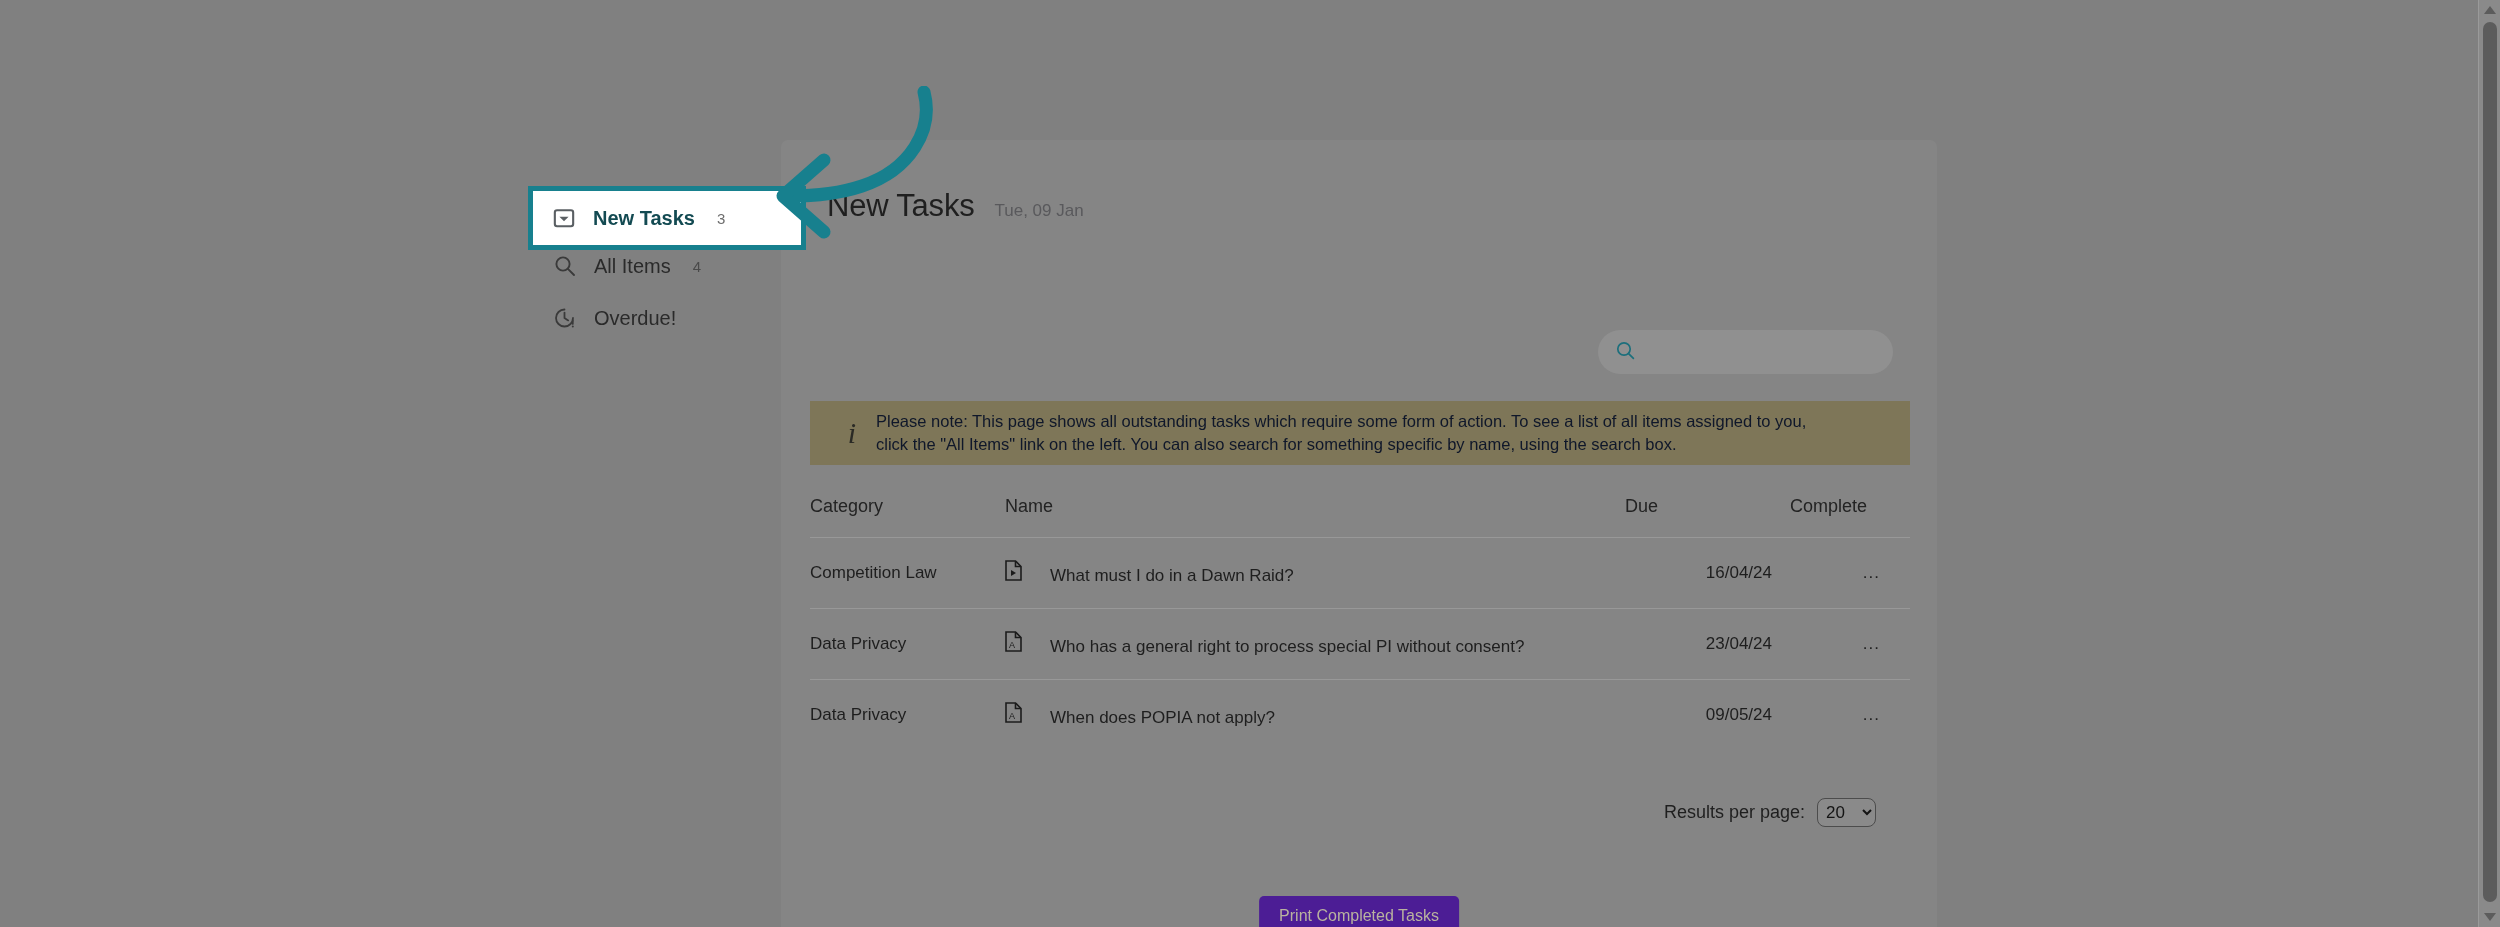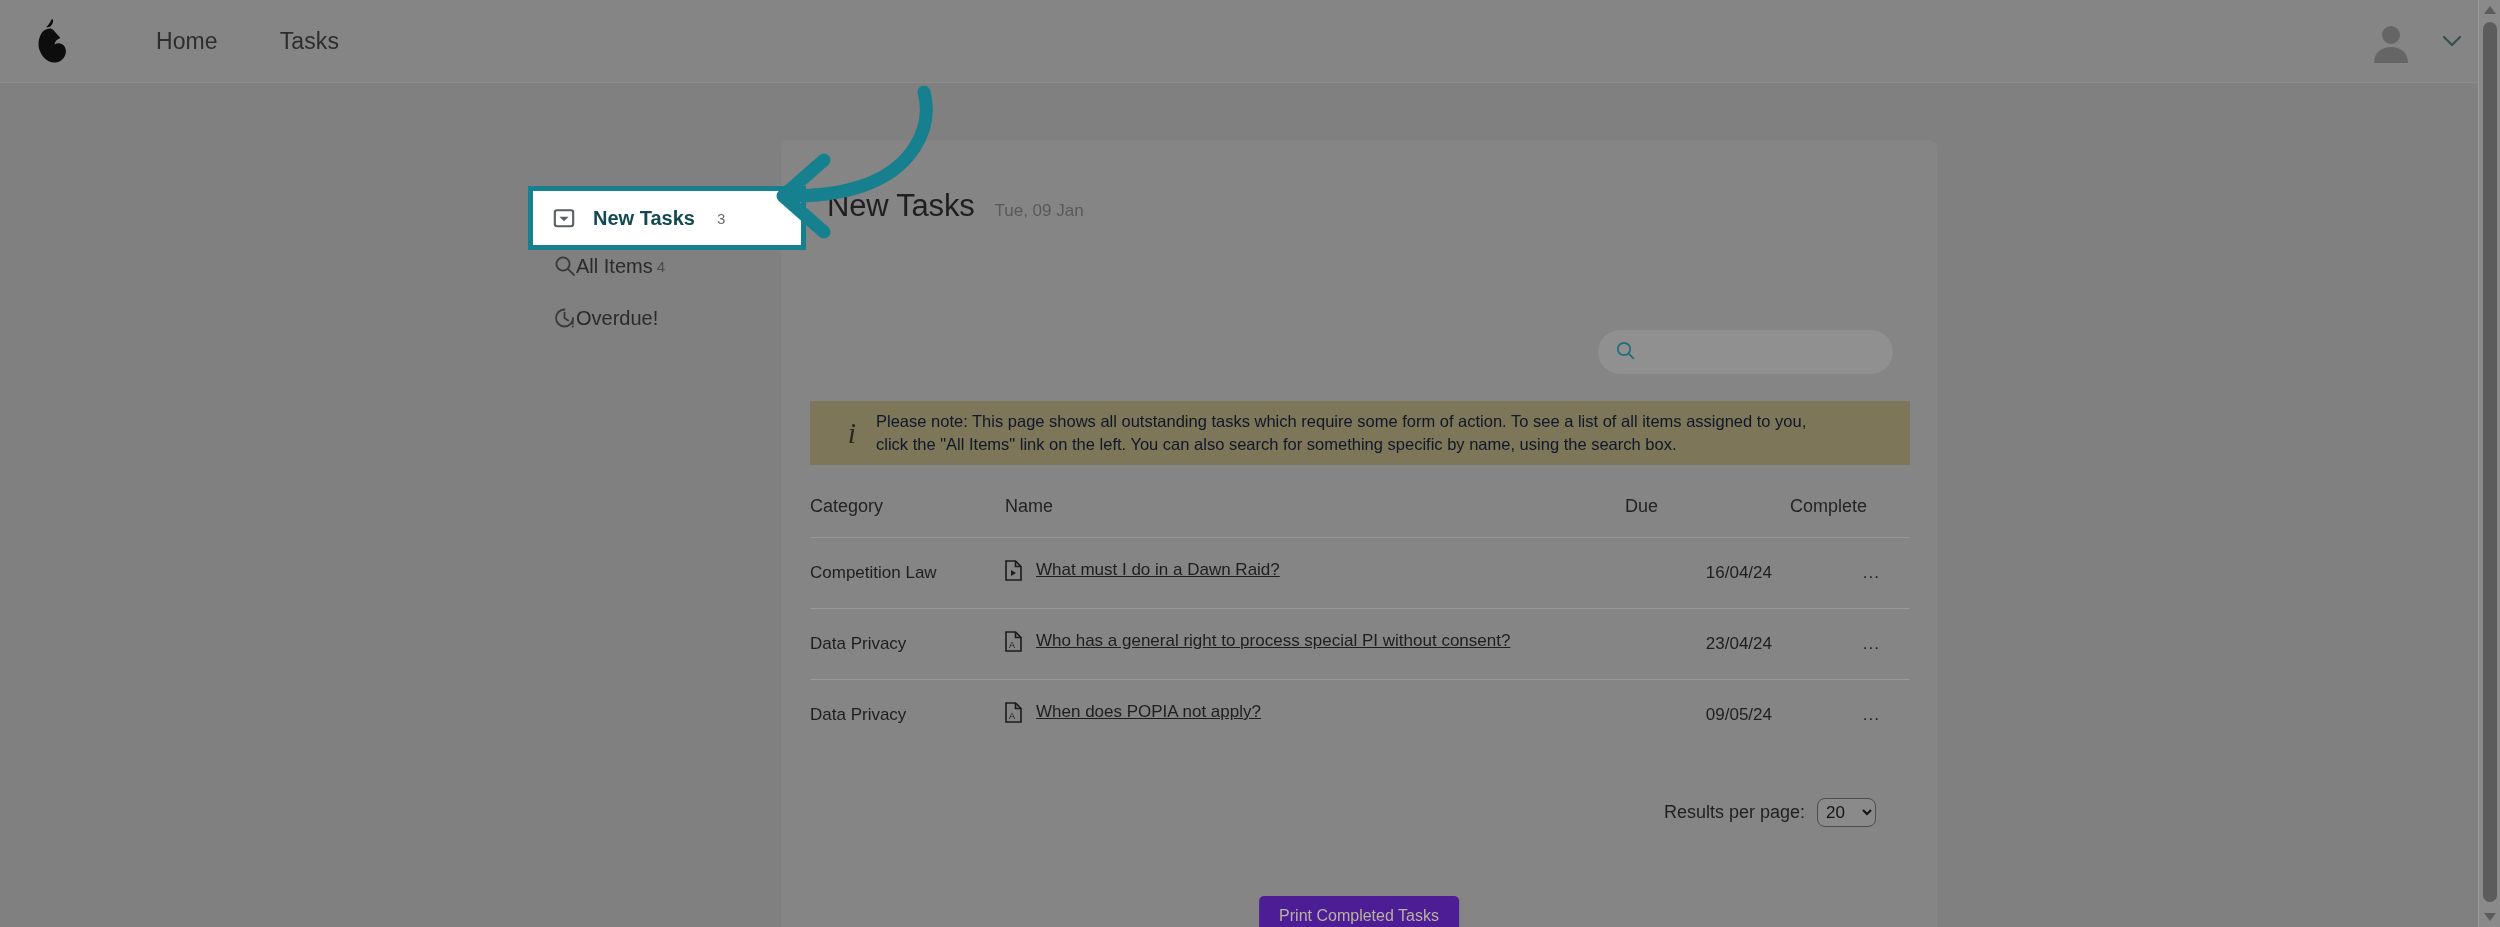--- a/index.html
+++ b/index.html
@@ -173,21 +173,21 @@
     border-bottom: 1px solid rgba(255,255,255,.16);
     vertical-align: middle;
   }
   #tbl tr:last-child td { border-bottom: 0; }
 
   .col-cat  { width: 195px; }
   .col-name { width: 620px; }
   .col-due  { width: 165px; text-align: right; padding-right: 18px !important; }
   .col-comp { width: 120px; text-align: right; padding-right: 30px !important; }
 
-  .name-cell { display: flex; align-items: flex-start; gap: 14px; text-decoration: underline; }
+  .name-cell { display: flex; align-items: flex-end; gap: 28px; }
   .dots { letter-spacing: 1px; color: #1e1e1e; }
 
   
   #rpp {
     position: absolute;
     right: 61px;
     top: 658px;
     display: flex;
     align-items: center;
     gap: 12px;
@@ -223,20 +223,21 @@
     position: absolute;
     left: 528px;
     top: 186px;
     width: 250px;
   }
   .side-item {
     display: flex;
     align-items: center;
     height: 52px;
     padding-left: 26px;
+    gap: 18px;
     cursor: pointer;
   }
   .side-label { font-size: 20px; color: #2a2a2a; }
   .side-count { font-size: 15px; color: #4a4a4a; margin-left: 4px; }
   .side-ico { width: 22px; height: 22px; color: #3a3a3a; display: flex; align-items: center; }
 
   
   #side-active-wrap {
     position: absolute;
     left: 528px;
@@ -298,46 +299,20 @@
     border-right: 6px solid transparent;
   }
   #sb-up   { top: 6px;  border-bottom: 8px solid #5c5c5c; }
   #sb-down { bottom: 6px; border-top: 8px solid #5c5c5c; }
 </style>
 </head>
 <body>
 
 <div id="page">
 
-  <div id="topnav">
-
-    <div id="logo-wrap">
-      <svg width="34" height="46" viewBox="0 0 34 46">
-        <path d="M18.5 1.5 C17 4.5 15.5 7 13.2 9.2 C14.8 9.6 16.4 9.2 17.6 8.2 C19.4 6.6 20.4 4 20 1.2 Z" fill="#0d0d0d"></path>
-        <path d="M16.8 10.5 C13.2 10.5 10 12.6 8.2 15.8 C6.2 19.4 5.2 23.6 5.6 27.8 C6.2 34.4 10.4 40.6 16.2 43.4 C22.6 46.4 30.2 43.2 32.4 36.4 C33.6 32.8 32.6 29 30 26.8 C27.6 24.8 24 24.6 21.4 26.4 C22 23.2 24.4 20.8 27.4 20 C24.8 17 22.4 14 20.2 12 C19.2 11 18 10.5 16.8 10.5 Z" fill="#0d0d0d"></path>
-      </svg>
-    </div>
-
-    <a class="nav-link first" href="#">Home</a>
-    <a class="nav-link" href="#">Tasks</a>
-
-    <div id="nav-right">
-      <div id="avatar">
-        <svg width="42" height="42" viewBox="0 0 42 42">
-          <circle cx="21" cy="14" r="9" fill="#3b3b3b"></circle>
-          <path d="M4 42 C4 31 12 26 21 26 C30 26 38 31 38 42 Z" fill="#3b3b3b"></path>
-        </svg>
-      </div>
-      <span id="caret-down">
-        <svg width="20" height="12" viewBox="0 0 20 12">
-          <path d="M2 2 L10 10 L18 2" stroke="#3a4d52" stroke-width="2.2" fill="none" stroke-linecap="round" stroke-linejoin="round"></path>
-        </svg>
-      </span>
-    </div>
-  </div>
 
   <div id="panel">
 
     <div id="panel-head">
       <h1 id="page-title">New Tasks</h1>
       <span id="page-date">Tue, 09 Jan</span>
     </div>
 
     <div id="searchbox">
       <span>

